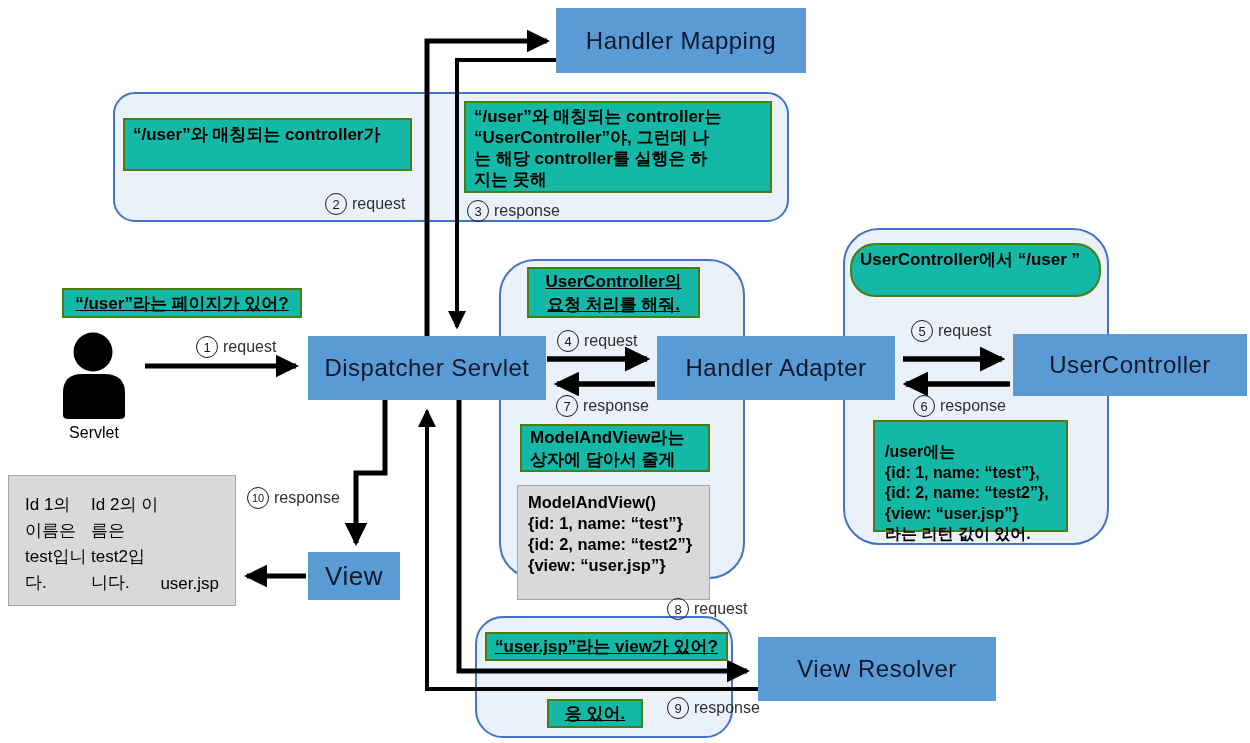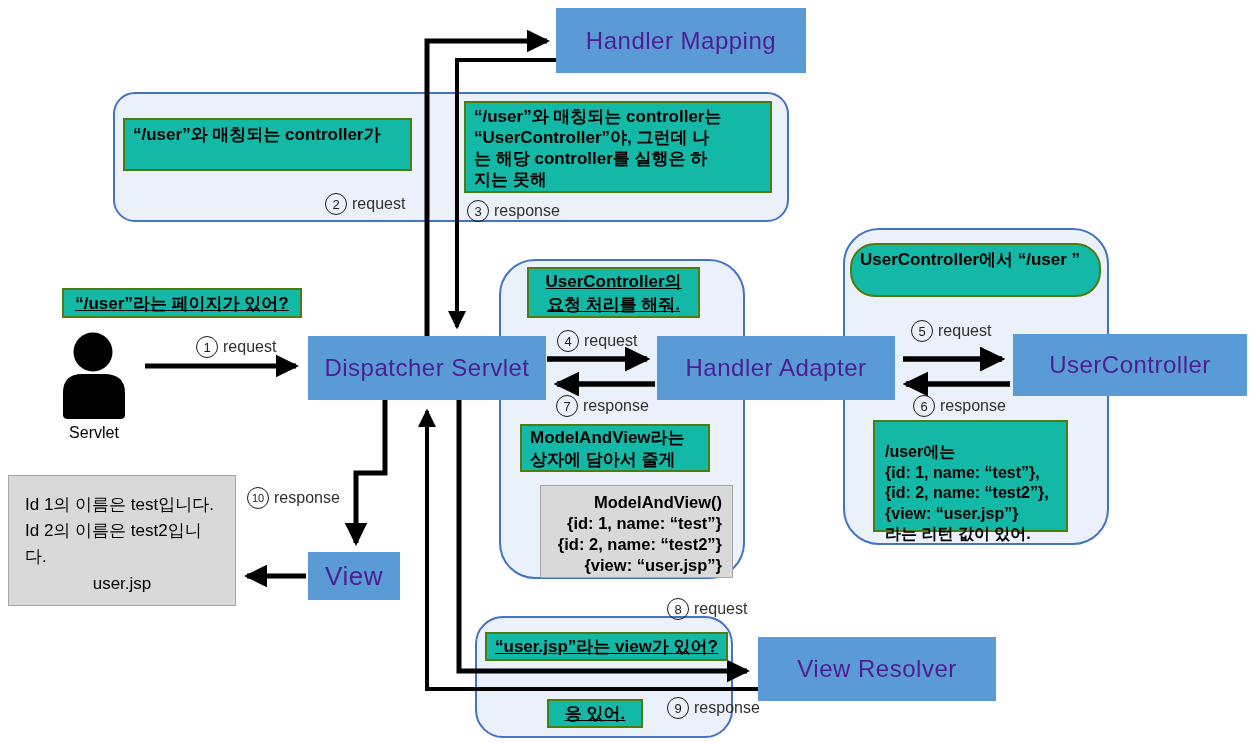--- a/index.html
+++ b/index.html
@@ -3,31 +3,31 @@
 <meta charset="utf-8">
 <style>
   html,body{margin:0;padding:0;}
   body{
     width:1250px;height:743px;position:relative;background:#ffffff;
     font-family:"Liberation Sans","DejaVu Sans",sans-serif;overflow:hidden;color:#000;
   }
   .abs{position:absolute;box-sizing:border-box;}
   .panel{background:#EBF1FA;border:2px solid #4472C4;z-index:1;}
   .bluebox{
-    background:#5B9BD5;color:#4c1d95;display:flex;align-items:center;justify-content:center;
+    background:#5B9BD5;color:#0f172a;display:flex;align-items:center;justify-content:center;
     font-size:24px;z-index:3;letter-spacing:0.5px;
   }
   .wbox{
     background:#14b8a6;border:2px solid #4d7c0f;font-weight:bold;font-size:17px;
     line-height:23px;z-index:3;padding:3px 8px;
   }
   .wbox.center{display:flex;flex-direction:column;align-items:center;justify-content:center;text-align:center;padding:0;text-decoration:underline;}
   .graybox{background:#D9D9D9;border:1px solid #A6A6A6;z-index:3;}
   .code{font-weight:bold;font-size:16.5px;line-height:21px;padding:6px 10px;}
-  .jspbox{font-size:17px;line-height:26px;padding:16px 16px 8px 16px;display:flex;flex-direction:column;}
+  .jspbox{font-size:17px;line-height:26px;padding:16px 16px 8px 16px;display:flex;}
   .jspfile{margin-top:auto;text-align:center;font-size:17px;}
   .step{display:flex;align-items:center;z-index:4;font-size:16px;color:#303030;white-space:nowrap;}
   .circ{
     width:20px;height:20px;border:1.6px solid #1a1a1a;border-radius:50%;
     display:inline-flex;align-items:center;justify-content:center;
     font-size:13px;color:#1a1a1a;margin-right:5px;flex:0 0 auto;background:transparent;
   }
   svg.wires{position:absolute;left:0;top:0;z-index:2;pointer-events:none;}
   .clientwrap{z-index:3;}
   .clientlabel{z-index:3;text-align:center;font-size:16px;color:#000;}
@@ -125,21 +125,21 @@
 </div>
 
 <div class="abs wbox center" style="left:485px;top:632px;width:243px;height:29px;">
   <span class="line">“user.jsp”라는 view가 있어?</span>
 </div>
 
 <div class="abs wbox center" style="left:547px;top:699px;width:96px;height:29px;">
   <span class="line">응 있어.</span>
 </div>
 
-<div class="abs graybox code" style="left:540px;top:485px;width:193px;height:93px;text-align:right;">
+<div class="abs graybox code" style="left:517px;top:485px;width:193px;height:115px;">
   <span class="line">ModelAndView()</span>
   <span class="line">{id: 1, name: “test”}</span>
   <span class="line">{id: 2, name: “test2”}</span>
   <span class="line">{view: “user.jsp”}</span>
 </div>
 
 <div class="abs graybox jspbox" style="left:8px;top:475px;width:228px;height:131px;">
   <span class="line">Id 1의 이름은 test입니다.</span>
   <span class="line">Id 2의 이름은 test2입니다.</span>
   <span class="jspfile">user.jsp</span>

